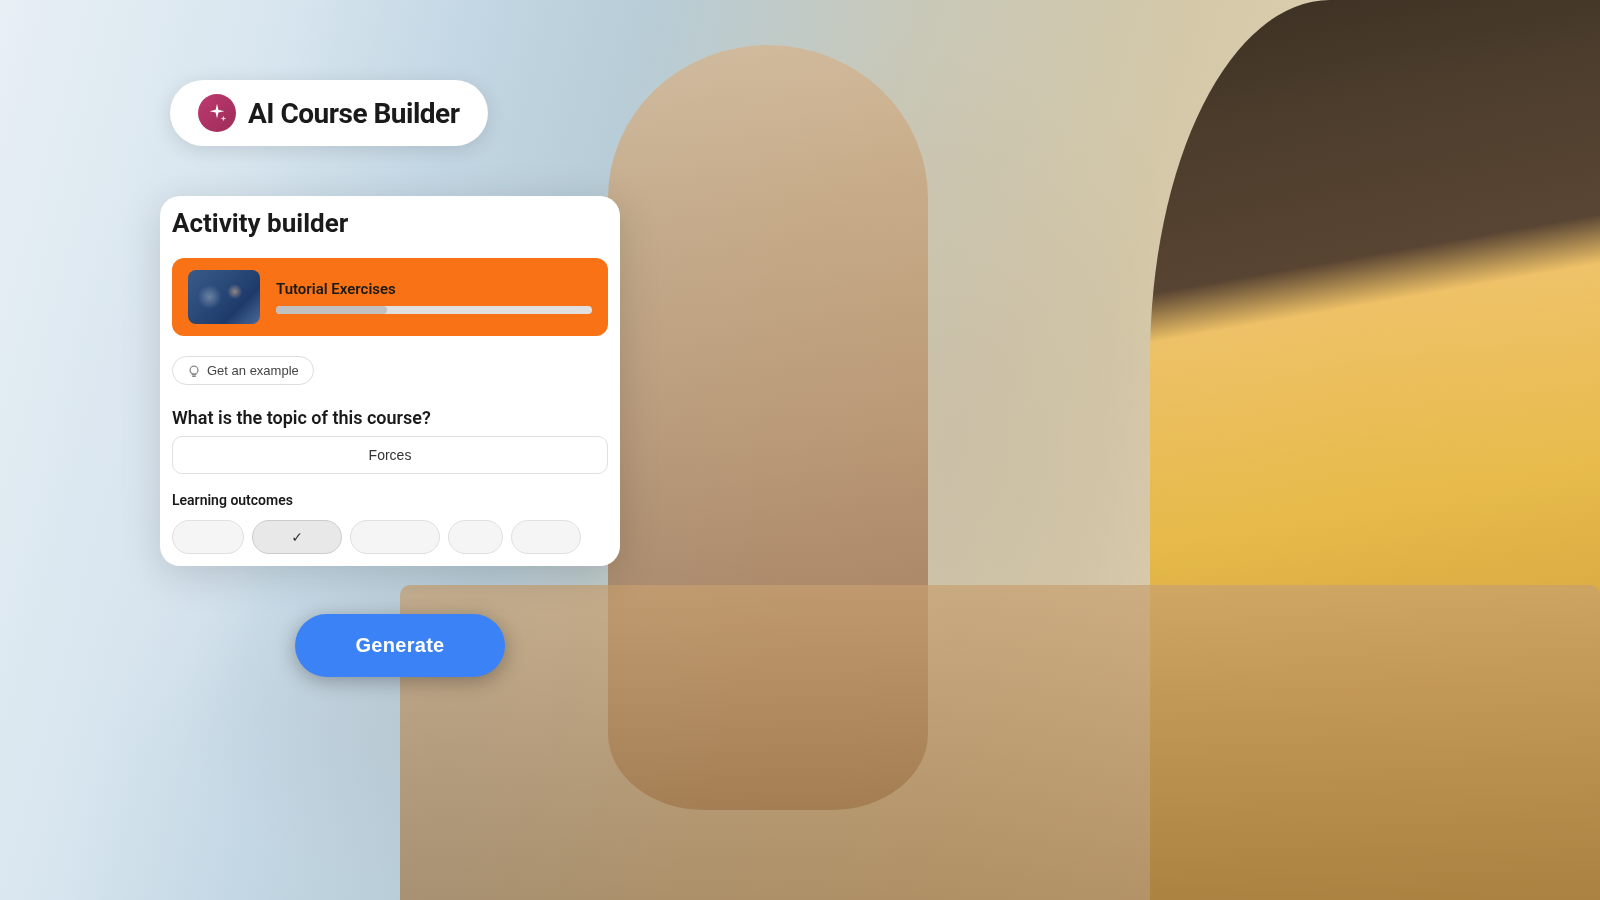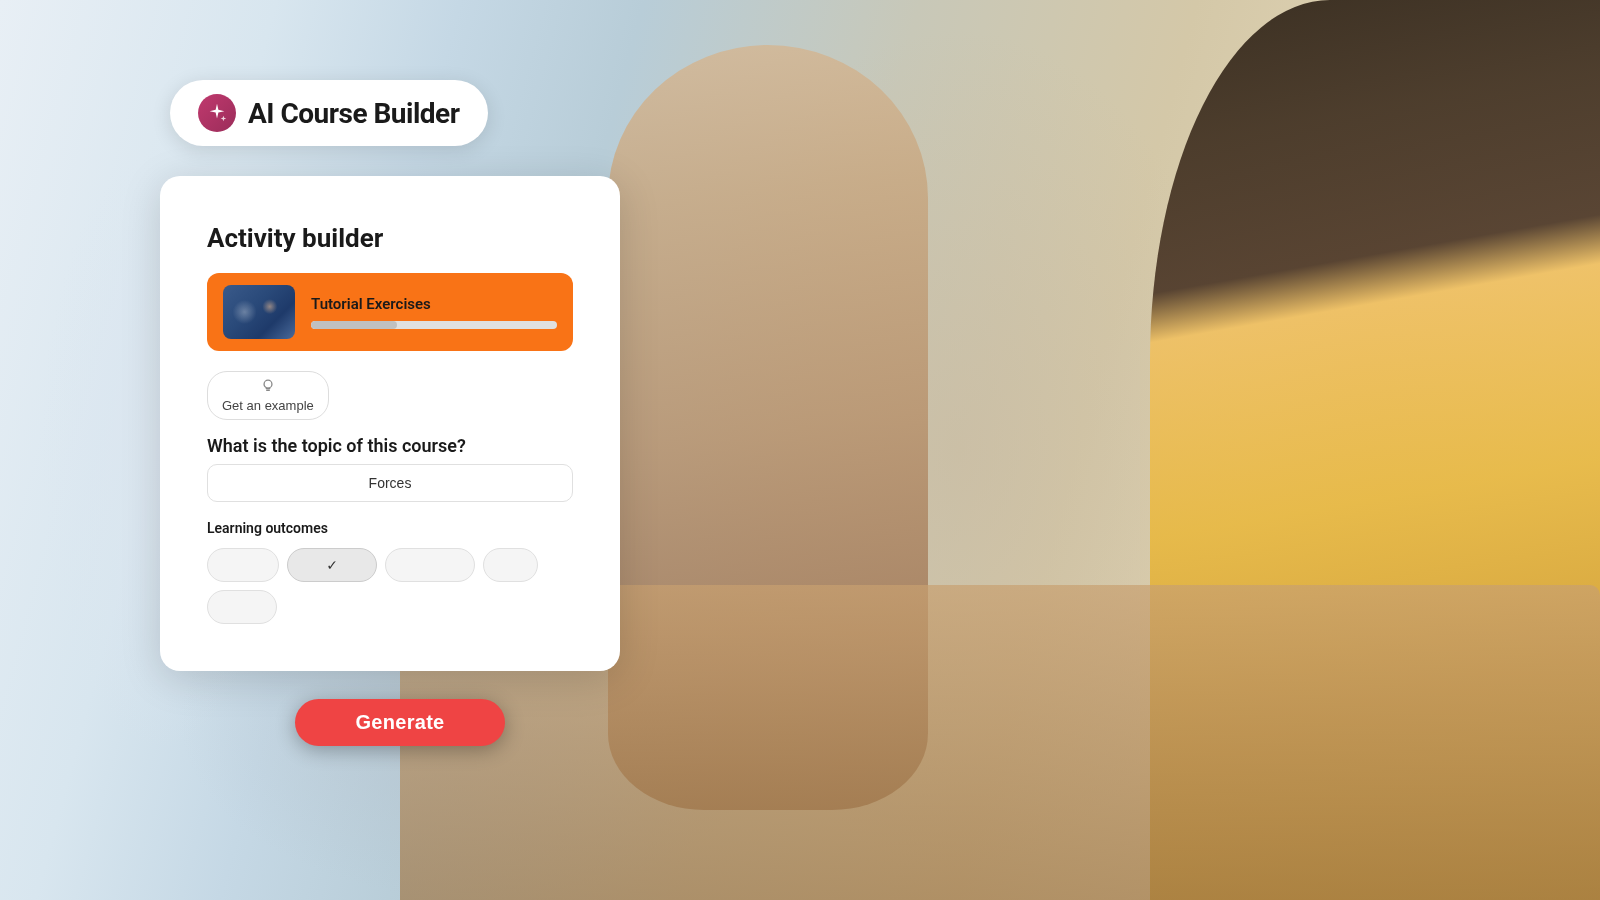--- a/index.html
+++ b/index.html
@@ -80,20 +80,21 @@
     }
 
     .main-content {
       position: absolute;
       inset: 0;
       z-index: 10;
       display: flex;
       flex-direction: column;
       align-items: flex-start;
       padding: 80px 0 0 160px;
+      gap: 20px;
     }
 
     
     .header-pill {
       display: flex;
       align-items: center;
       gap: 12px;
       background: white;
       border-radius: 50px;
       padding: 14px 28px;
@@ -119,21 +120,21 @@
       font-size: 28px;
       font-weight: 700;
       color: #1a1a1a;
       letter-spacing: -0.5px;
     }
 
     
     .card {
       background: white;
       border-radius: 20px;
-      padding: 47px;
+      padding: 12px;
       width: 460px;
       box-shadow: 0 8px 40px rgba(0,0,0,0.15);
     }
 
     .card-title {
       font-size: 26px;
       font-weight: 700;
       color: #1a1a1a;
       margin-bottom: 20px;
     }
@@ -197,22 +198,21 @@
       display: inline-flex;
       align-items: center;
       gap: 6px;
       border: 1px solid #ddd;
       background: white;
       border-radius: 20px;
       padding: 6px 14px;
       font-size: 13px;
       color: #444;
       cursor: pointer;
-      margin-bottom: 15px;
-      flex-direction: column;
+      margin-bottom: 22px;
     }
 
     
     .field-group {
       margin-bottom: 18px;
     }
 
     .field-label {
       font-size: 18px;
       font-weight: 600;
@@ -275,25 +275,25 @@
     
     .generate-btn-wrapper {
       display: flex;
       justify-content: center;
       margin-top: 28px;
       margin-left: 10px;
       width: 460px;
     }
 
     .generate-btn {
-      background: #ef4444;
+      background: #3b82f6;
       color: white;
       border: none;
       border-radius: 50px;
-      padding: 12px 60px;
+      padding: 20px 60px;
       font-size: 20px;
       font-weight: 700;
       cursor: pointer;
       box-shadow: 0 4px 20px rgba(0,0,0,0.3);
       letter-spacing: 0.3px;
     }
   </style>
 </head>
 <body>
 

